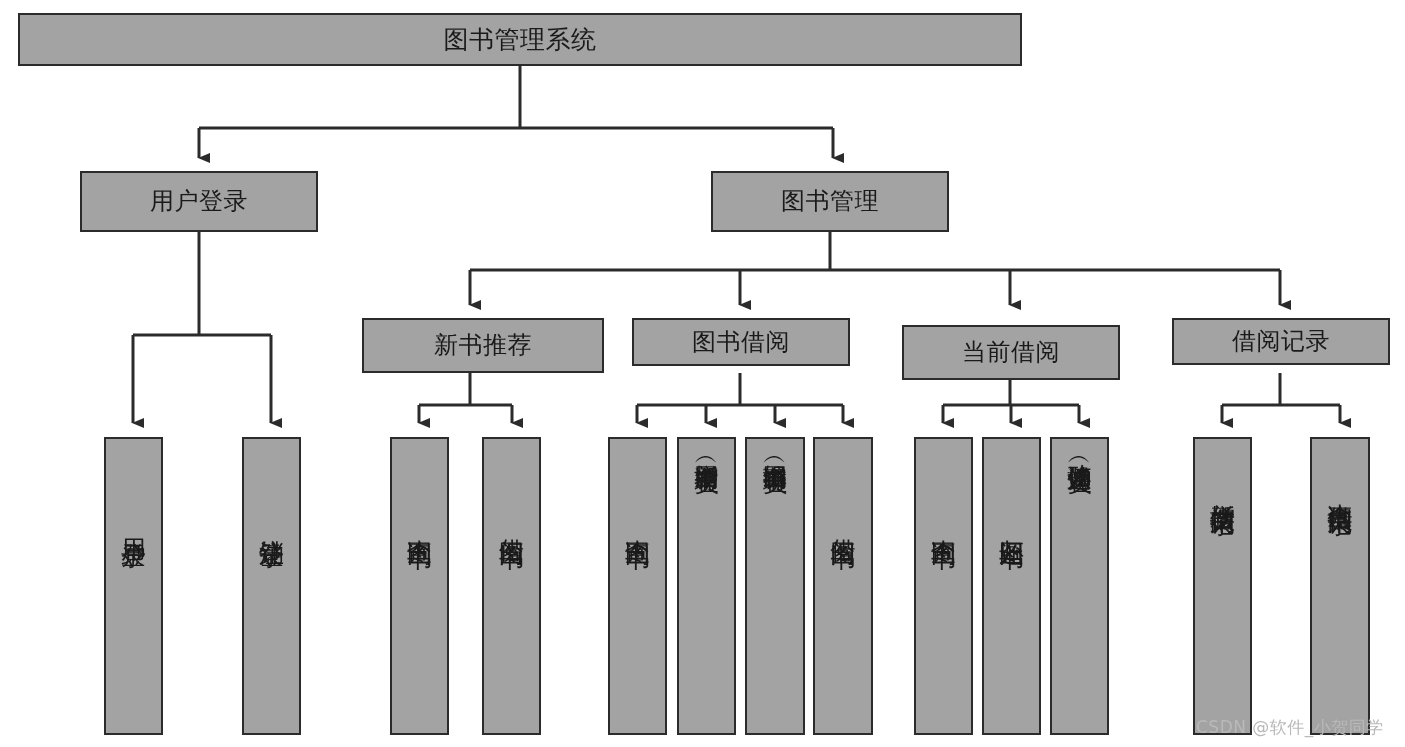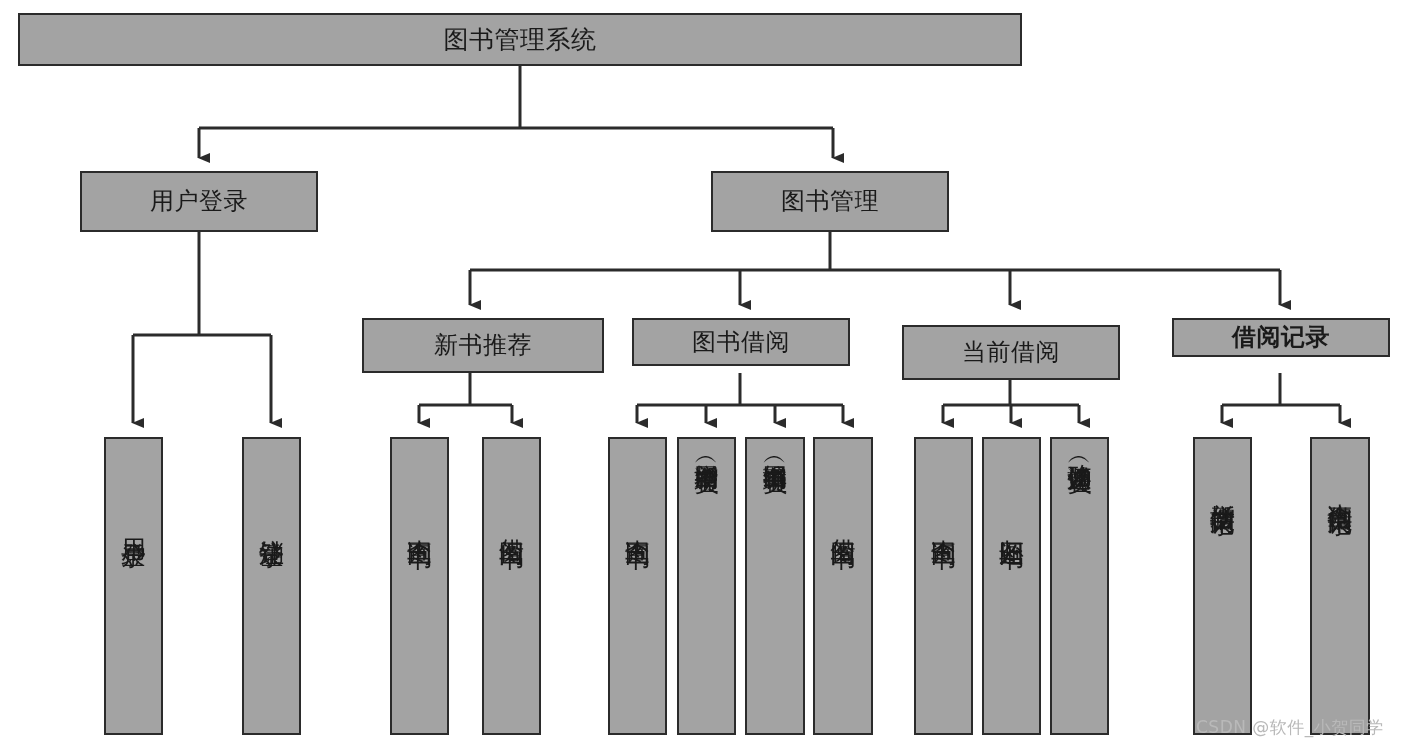--- a/index.html
+++ b/index.html
@@ -118,21 +118,21 @@
 
   <div class="node h-node" style="left:362px;top:318px;width:242px;height:55px;">
     <span class="lbl">新书推荐</span>
   </div>
   <div class="node h-node" style="left:632px;top:318px;width:218px;height:48px;">
     <span class="lbl">图书借阅</span>
   </div>
   <div class="node h-node" style="left:902px;top:318px;width:218px;height:55px;margin-top:7px;">
     <span class="lbl">当前借阅</span>
   </div>
-  <div class="node h-node" style="left:1172px;top:318px;width:218px;height:39px;font-weight:bold;">
+  <div class="node h-node" style="left:1172px;top:318px;width:218px;height:47px;">
     <span class="lbl">借阅记录</span>
   </div>
 
   <div class="node v-node" style="left:104px;top:437px;width:59px;height:298px;padding-top:80px;">
     <span class="lbl">用户登录</span>
   </div>
   <div class="node v-node" style="left:242px;top:437px;width:59px;height:298px;padding-top:80px;">
     <span class="lbl">注销登录</span>
   </div>
 

